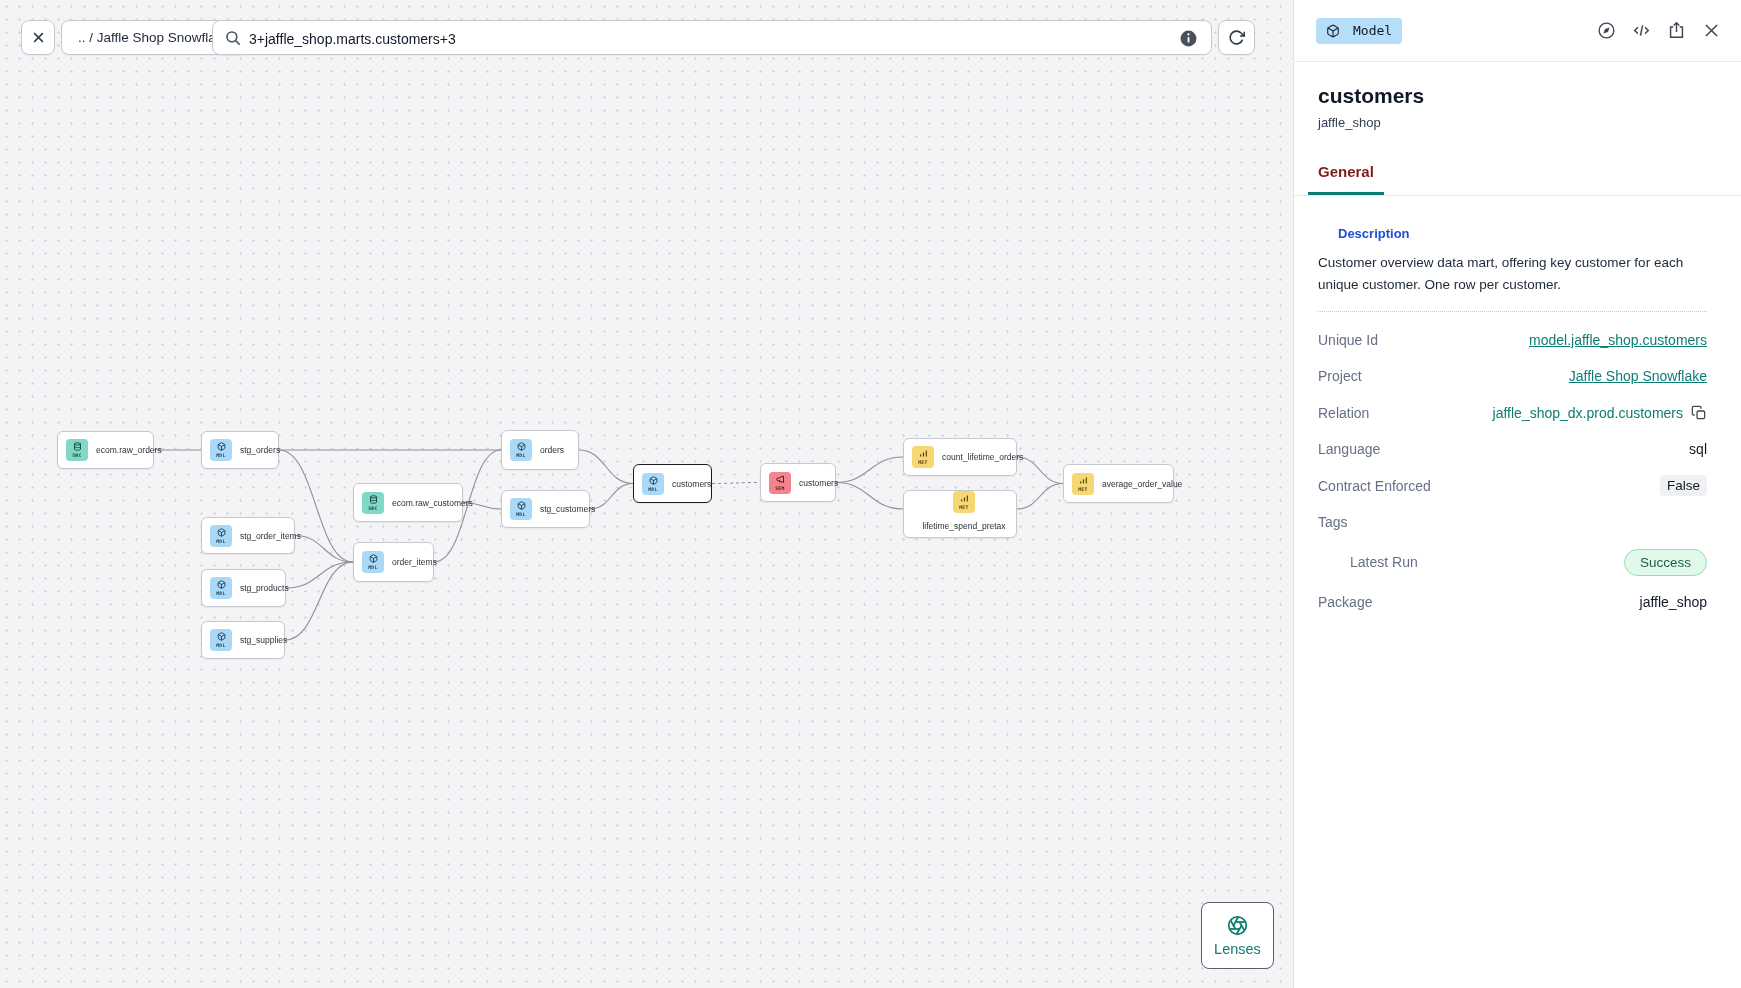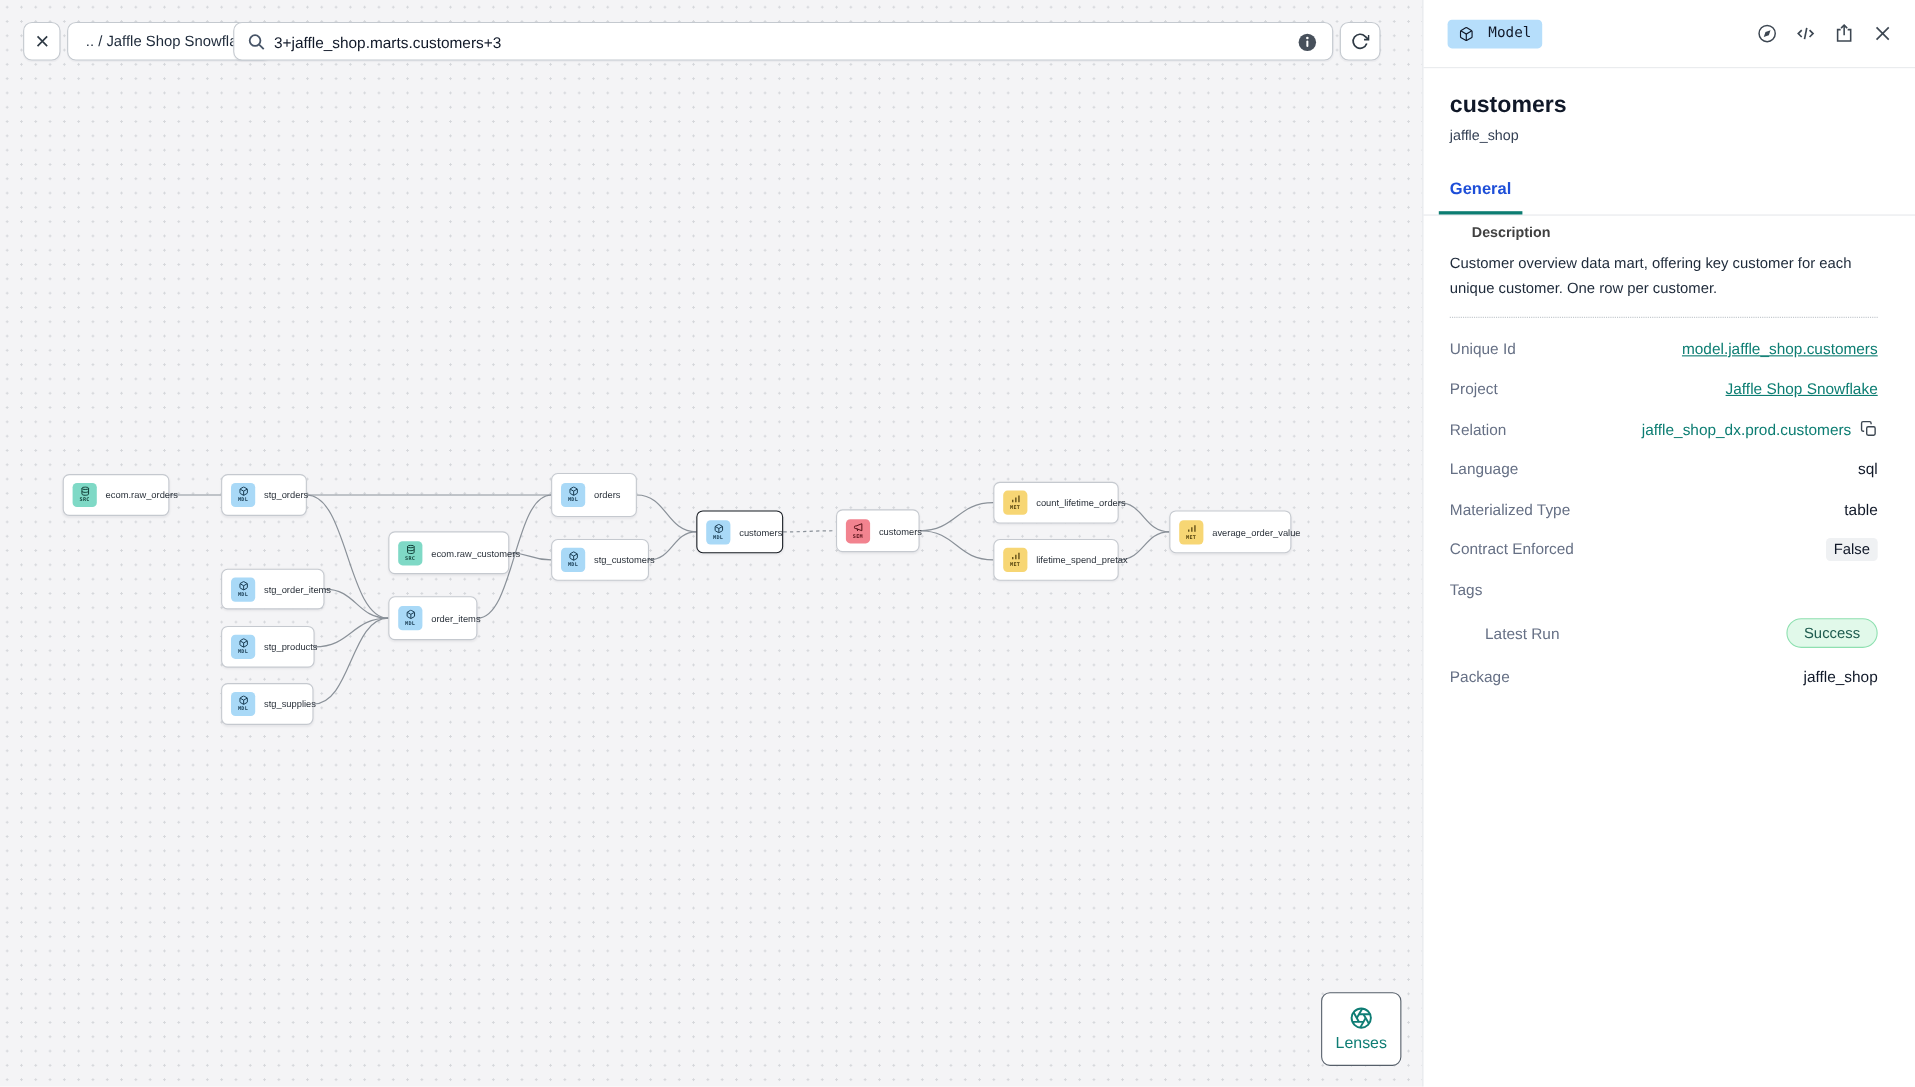--- a/index.html
+++ b/index.html
@@ -66,25 +66,25 @@
         gap:13px;padding:0 10px;font-family:"DejaVu Sans Mono",monospace;font-size:13px;
         color:#101828;}
   .badge-model svg{width:14px;height:14px;}
   .head-icons{display:flex;gap:16px;color:#3d4752;align-items:center;}
   .head-icons .hi{width:19px;height:19px;cursor:pointer;}
   .head-icons svg{width:100%;height:100%;}
 
   .p-title{font-size:21px;font-weight:700;margin:22px 24px 0;color:#101828;}
   .p-sub{font-size:13px;color:#344054;margin:7px 24px 0;}
   .tabs{margin-top:33px;border-bottom:1px solid #e6e8eb;padding-left:14px;display:flex;}
-  .tab{font-size:15px;font-weight:700;color:#1d4ed8;padding:0 10px 12px;
+  .tab{font-size:15px;font-weight:700;color:#7f1d1d;padding:0 10px 12px;
        border-bottom:3px solid #0c7d72;cursor:pointer;}
 
   .p-content{padding:0 34px 0 24px;}
-  .sec-label{margin-top:7px;font-size:13px;font-weight:700;color:#404040;padding-left:20px;}
+  .sec-label{margin-top:30px;font-size:13px;font-weight:700;color:#1d4ed8;padding-left:20px;}
   .desc-text{margin:11px -12px 0 0;font-size:13.5px;line-height:1.62;color:#1d2939;}
   .dotted{border:none;border-top:1.5px dotted #c4c9ce;margin:15px 0 10px;}
 
   .row{height:36.5px;display:flex;align-items:center;justify-content:space-between;}
   .row.tall{height:43px;margin-left:32px;}
   .row .lab{font-size:14px;color:#667085;}
   .row .val{font-size:14px;color:#101828;}
   .row .link{color:#0c7d72;text-decoration:underline;cursor:pointer;}
   .row .teal{color:#0c7d72;}
   .rel-wrap{display:flex;align-items:center;gap:8px;}
@@ -241,21 +241,21 @@
           <span class="node-icon met">
             <svg viewBox="0 0 24 24" fill="none" stroke="currentColor" stroke-width="3">
               <path d="M4.5 20v-6"></path>
               <path d="M12 20V9"></path>
               <path d="M19.5 20V4"></path>
             </svg>
             <span class="t">MET</span>
           </span>
           <span class="node-label">count_lifetime_orders</span>
         </div>
-        <div class="node" style="left: 903px; top: 490px; width: 114px; height: 38px;">
+        <div class="node" style="left: 903px; top: 490px; width: 114px; height: 48px; flex-direction: column;">
           <span class="node-icon met">
             <svg viewBox="0 0 24 24" fill="none" stroke="currentColor" stroke-width="3">
               <path d="M4.5 20v-6"></path>
               <path d="M12 20V9"></path>
               <path d="M19.5 20V4"></path>
             </svg>
             <span class="t">MET</span>
           </span>
           <span class="node-label">lifetime_spend_pretax</span>
         </div>
@@ -383,24 +383,20 @@
             <rect x="9" y="9" width="11.5" height="11.5" rx="2"></rect>
             <path d="M5.5 15H4a2 2 0 0 1-2-2V4a2 2 0 0 1 2-2h9a2 2 0 0 1 2 2v1.5"></path>
           </svg>
         </span>
       </div>
       <div class="row">
         <span class="lab">Language</span>
         <span class="val">sql</span>
       </div>
       <div class="row">
-        <span class="lab">Materialized Type</span>
-        <span class="val">table</span>
-      </div>
-      <div class="row">
         <span class="lab">Contract Enforced</span>
         <span class="badge-gray">False</span>
       </div>
       <div class="row">
         <span class="lab">Tags</span>
         <span class="val"></span>
       </div>
       <div class="row tall">
         <span class="lab">Latest Run</span>
         <span class="pill-success">Success</span>

